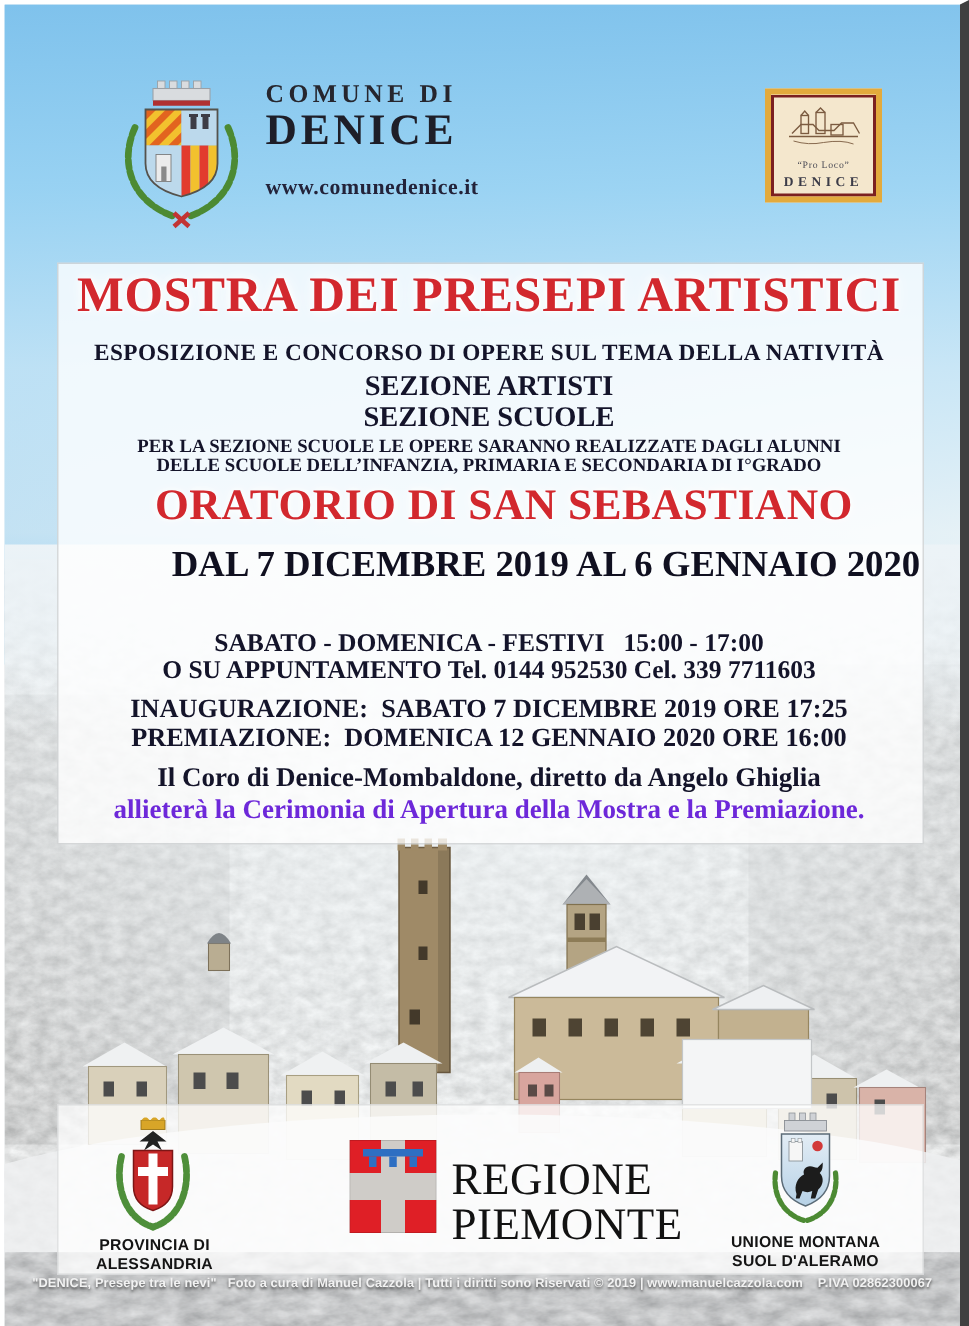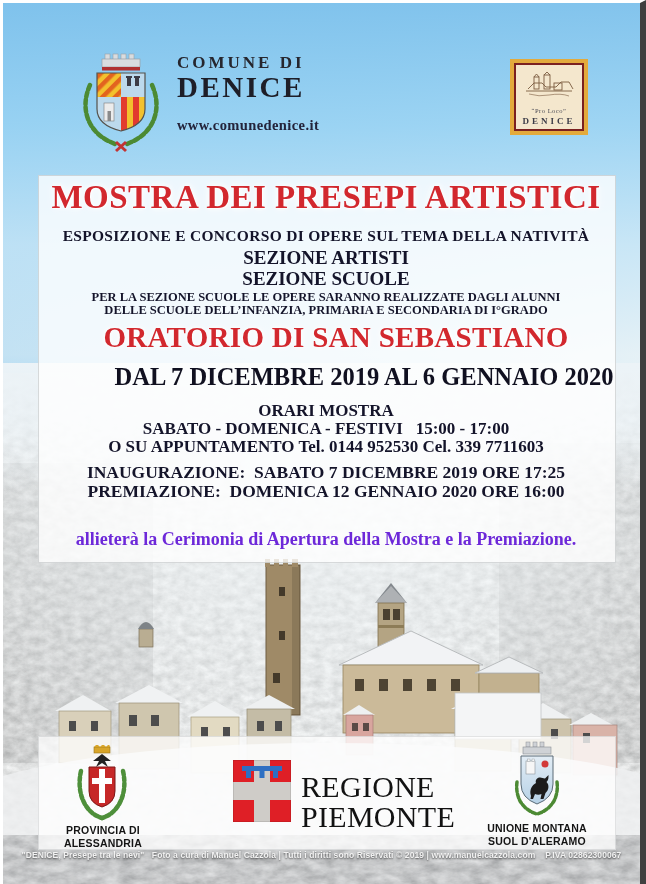--- a/index.html
+++ b/index.html
@@ -284,25 +284,25 @@
   </div>
 
   <div class="abs line title">MOSTRA DEI PRESEPI ARTISTICI</div>
   <div class="abs line sez sez-a">SEZIONE ARTISTI</div>
   <div class="abs line subtitle">ESPOSIZIONE E CONCORSO DI OPERE SUL TEMA DELLA NATIVITÀ</div>
   <div class="abs line sez sez-s">SEZIONE SCUOLE</div>
   <div class="abs line note note-1">PER LA SEZIONE SCUOLE LE OPERE SARANNO REALIZZATE DAGLI ALUNNI</div>
   <div class="abs line note note-2">DELLE SCUOLE DELL’INFANZIA, PRIMARIA E SECONDARIA DI I°GRADO</div>
   <div class="abs line venue">ORATORIO DI SAN SEBASTIANO</div>
   <div class="abs line dates">DAL 7 DICEMBRE 2019 AL 6 GENNAIO 2020</div>
-  <div class="abs line hours-h">ORARI MOSTRA</div>
   <div class="abs line hours-l">SABATO - DOMENICA - FESTIVI   15:00 - 17:00</div>
   <div class="abs line appt">O SU APPUNTAMENTO Tel. 0144 952530 Cel. 339 7711603</div>
   <div class="abs line inaug">INAUGURAZIONE:  SABATO 7 DICEMBRE 2019 ORE 17:25</div>
   <div class="abs line premi">PREMIAZIONE:  DOMENICA 12 GENNAIO 2020 ORE 16:00</div>
+  <div class="abs line coro-1">Il Coro di Denice-Mombaldone, diretto da Angelo Ghiglia</div>
   <div class="abs line coro-2">allieterà la Cerimonia di Apertura della Mostra e la Premiazione.</div>
 
   <svg class="abs prov-crest" width="58" height="80" viewBox="0 0 58 80">
     <g fill="none" stroke="#4e8f3a" stroke-width="4.5" stroke-dasharray="4 2" stroke-linecap="round">
       <path d="M8,26 C3,48 12,68 29,73"></path>
       <path d="M50,26 C55,48 46,68 29,73"></path>
     </g>
     <rect x="21" y="2" width="16" height="6" fill="#d8a528" stroke="#9a7415" stroke-width=".6"></rect>
     <polygon points="21,2 24,-1 27,2 30,-1 33,2 36,-1 37,2" fill="#d8a528"></polygon>
     <polygon points="29,9 20,16 26,16 23,22 29,18 35,22 32,16 38,16" fill="#222"></polygon>

